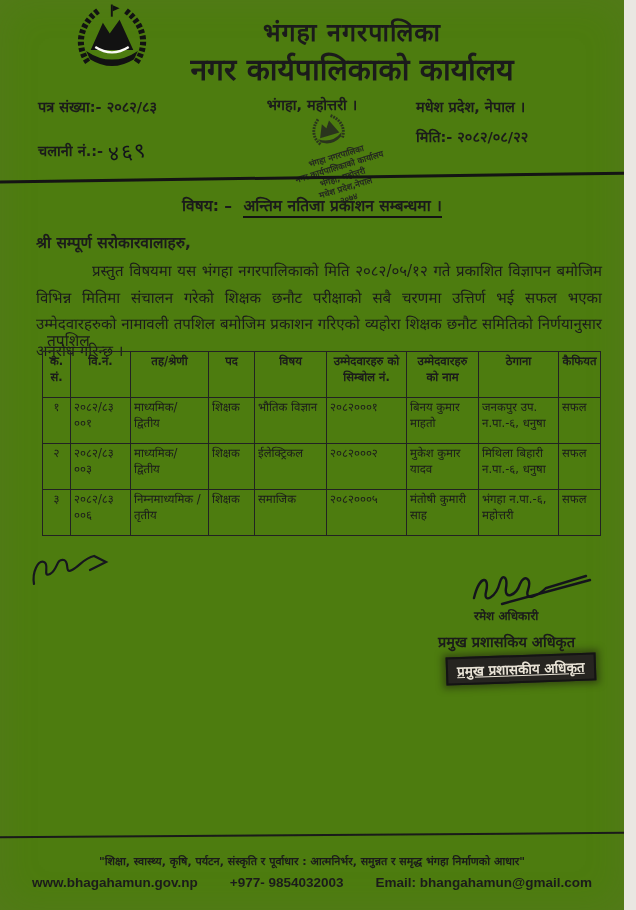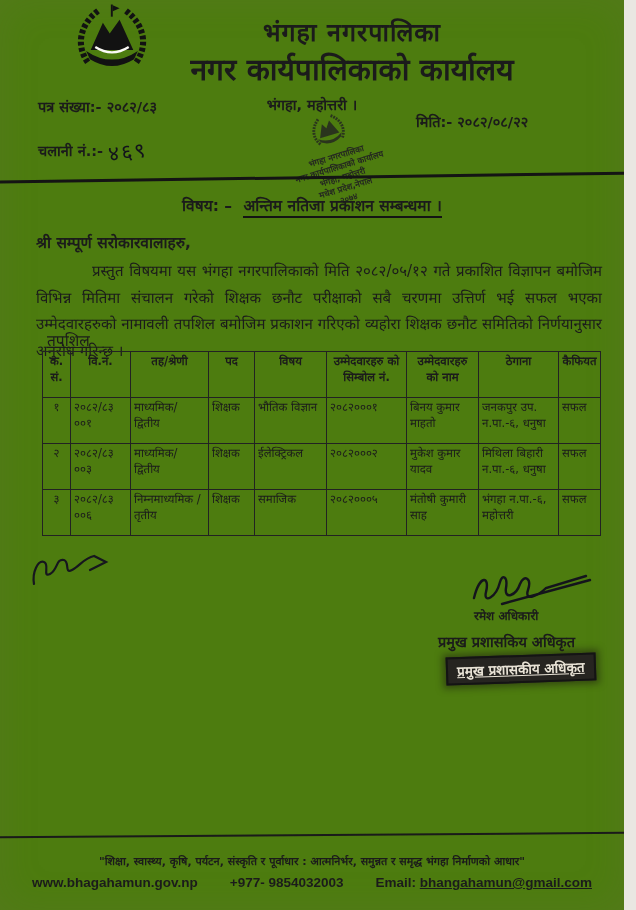--- a/index.html
+++ b/index.html
@@ -54,21 +54,21 @@
   .sig-title { left:438px; top:631px; font-size:14.5px; font-weight:bold; }
   .stamp-box { left:446px; top:655px; transform:rotate(-2deg); background:#262420; color:#e9e3d6;
     border:2px solid #141414; padding:3px 9px; font-size:13.5px; font-weight:bold; text-decoration:underline;
     box-shadow:0 0 7px 3px rgba(25,22,18,.5); white-space:nowrap; }
 
   .rule-bottom { left:-4px; width:644px; top:834px; border-top:2px solid #1a1a1a; transform:rotate(-0.4deg); }
 
   .slogan { left:0; right:0; top:853px; text-align:center; font-size:11px; font-weight:bold; }
   .contacts { left:0; right:0; top:875px; display:flex; justify-content:space-between; padding:0 32px;
     font-size:13.5px; font-weight:bold; font-family:"Liberation Sans","DejaVu Sans",sans-serif; }
-  .email-addr { text-decoration:underline; }
+  .email-addr { }
 </style>
 </head>
 <body>
 
 <div class="paper">
 
   <div class="abs logo">
     <svg viewBox="0 0 100 100" width="76" height="76">
       <path d="M18,78 C2,55 8,28 32,10" fill="none" stroke="#121212" stroke-width="8" stroke-dasharray="5 3"></path>
       <path d="M82,78 C98,55 92,28 68,10" fill="none" stroke="#121212" stroke-width="8" stroke-dasharray="5 3"></path>
@@ -103,20 +103,21 @@
       <path d="M16,63 Q50,86 84,63 L79,74 Q50,92 21,74 Z" fill="#222"></path>
     </svg>
     <div>भंगहा नगरपालिका</div>
     <div>नगर कार्यपालिकाको कार्यालय</div>
     <div>भंगहा, महोत्तरी</div>
     <div>मधेश प्रदेश,नेपाल</div>
     <div>२०७४</div>
   </div>
 
   <div class="abs meta-right">
+    <div>मधेश प्रदेश, नेपाल  ।</div>
     <div class="row2">
       <span>मिति:-</span>
       <span>२०८२/०८/२२</span>
     </div>
   </div>
 
   <div class="abs rule-top"></div>
 
   <div class="abs subject-row">
     <span>विषय: –</span>

